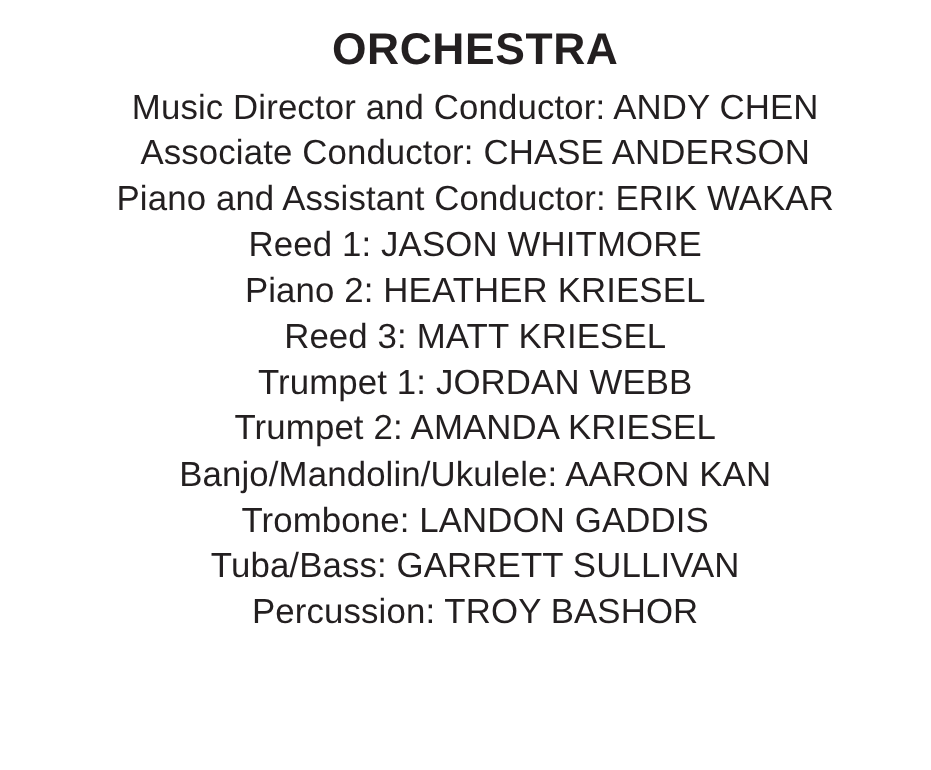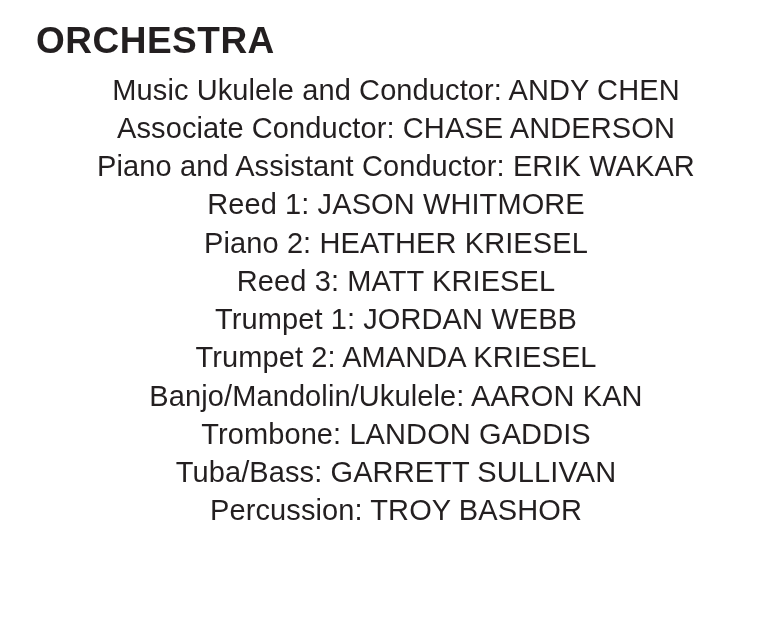--- a/index.html
+++ b/index.html
@@ -14,21 +14,21 @@
     color: #231f20;
     overflow: hidden;
   }
   .page {
     width: 776px;
     height: 642px;
     box-sizing: border-box;
     padding: 14px 20px 0 36px;
     display: flex;
     flex-direction: column;
-    align-items: flex-start;
+    align-items: center;
   }
   .section-title {
     font-size: 37px;
     font-weight: bold;
     letter-spacing: 0.5px;
     line-height: 1.15;
     text-align: center;
     margin: 6px 0 8px 0;
     white-space: nowrap;
   }
@@ -46,21 +46,21 @@
     white-space: nowrap;
     letter-spacing: 0.1px;
   }
 </style>
 </head>
 <body>
 
 <div class="page">
   <h1 class="section-title">ORCHESTRA</h1>
   <ul class="credit-list">
-    <li class="credit-line">Music Ukulele and Conductor: ANDY CHEN</li>
+    <li class="credit-line">Music Director and Conductor: ANDY CHEN</li>
     <li class="credit-line">Associate Conductor: CHASE ANDERSON</li>
     <li class="credit-line">Piano and Assistant Conductor: ERIK WAKAR</li>
     <li class="credit-line">Reed 1: JASON WHITMORE</li>
     <li class="credit-line">Piano 2: HEATHER KRIESEL</li>
     <li class="credit-line">Reed 3: MATT KRIESEL</li>
     <li class="credit-line">Trumpet 1: JORDAN WEBB</li>
     <li class="credit-line">Trumpet 2: AMANDA KRIESEL</li>
     <li class="credit-line">Banjo/Mandolin/Ukulele: AARON KAN</li>
     <li class="credit-line">Trombone: LANDON GADDIS</li>
     <li class="credit-line">Tuba/Bass: GARRETT SULLIVAN</li>

